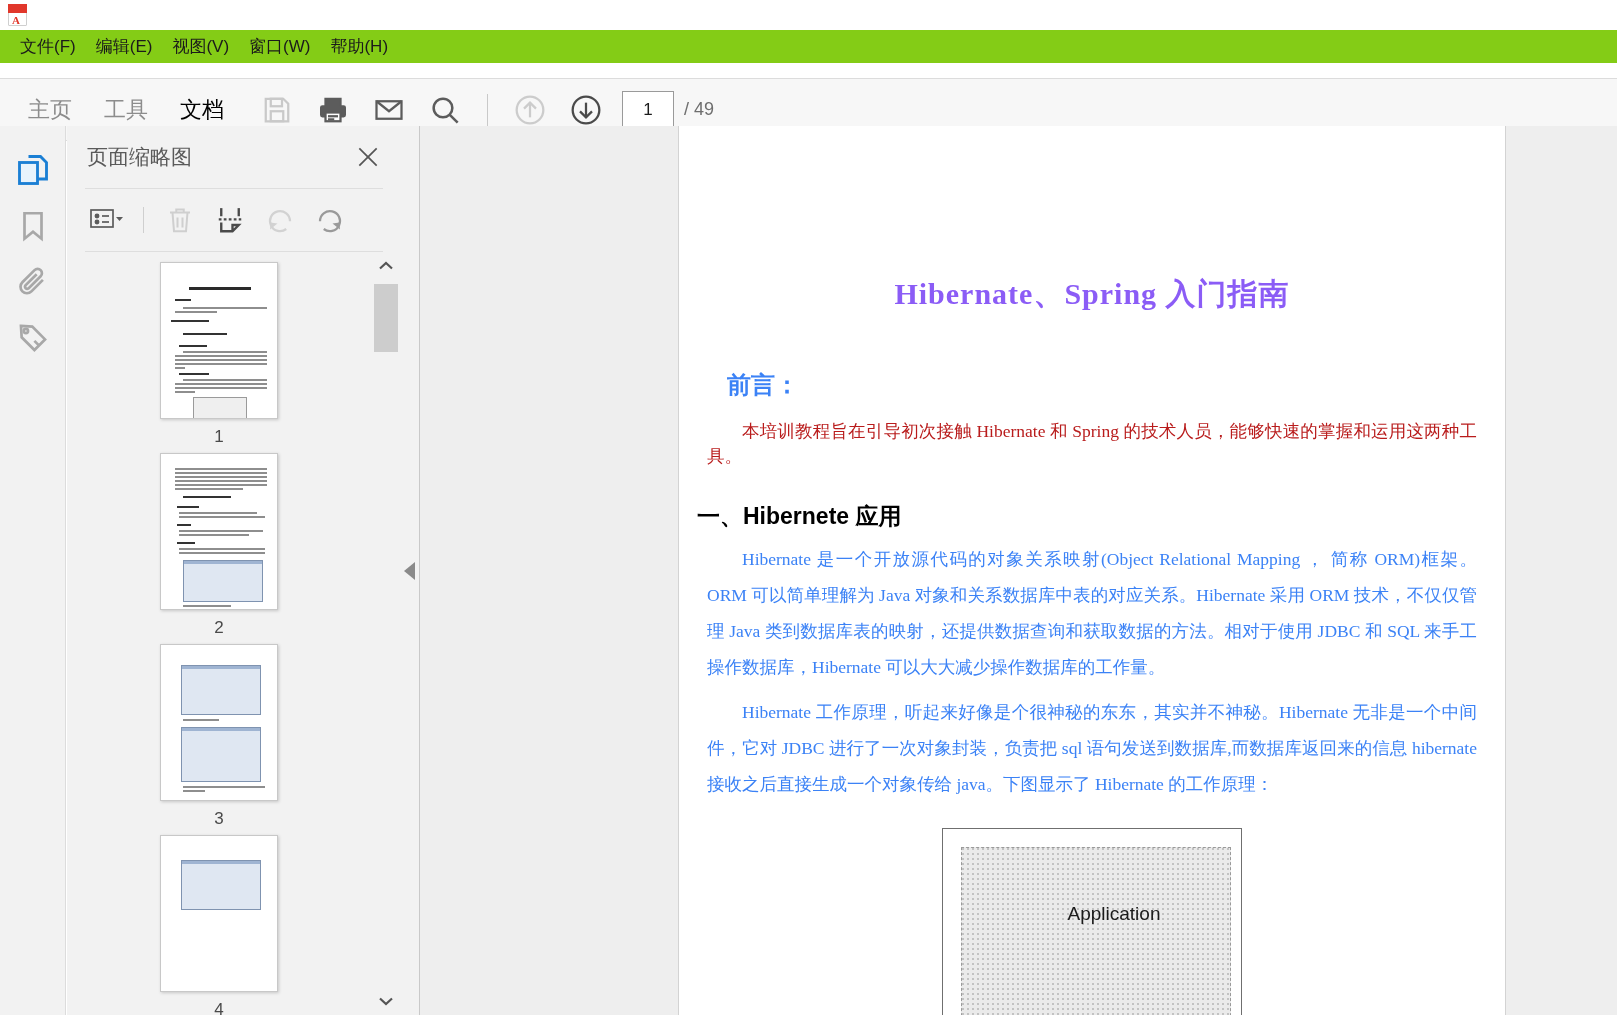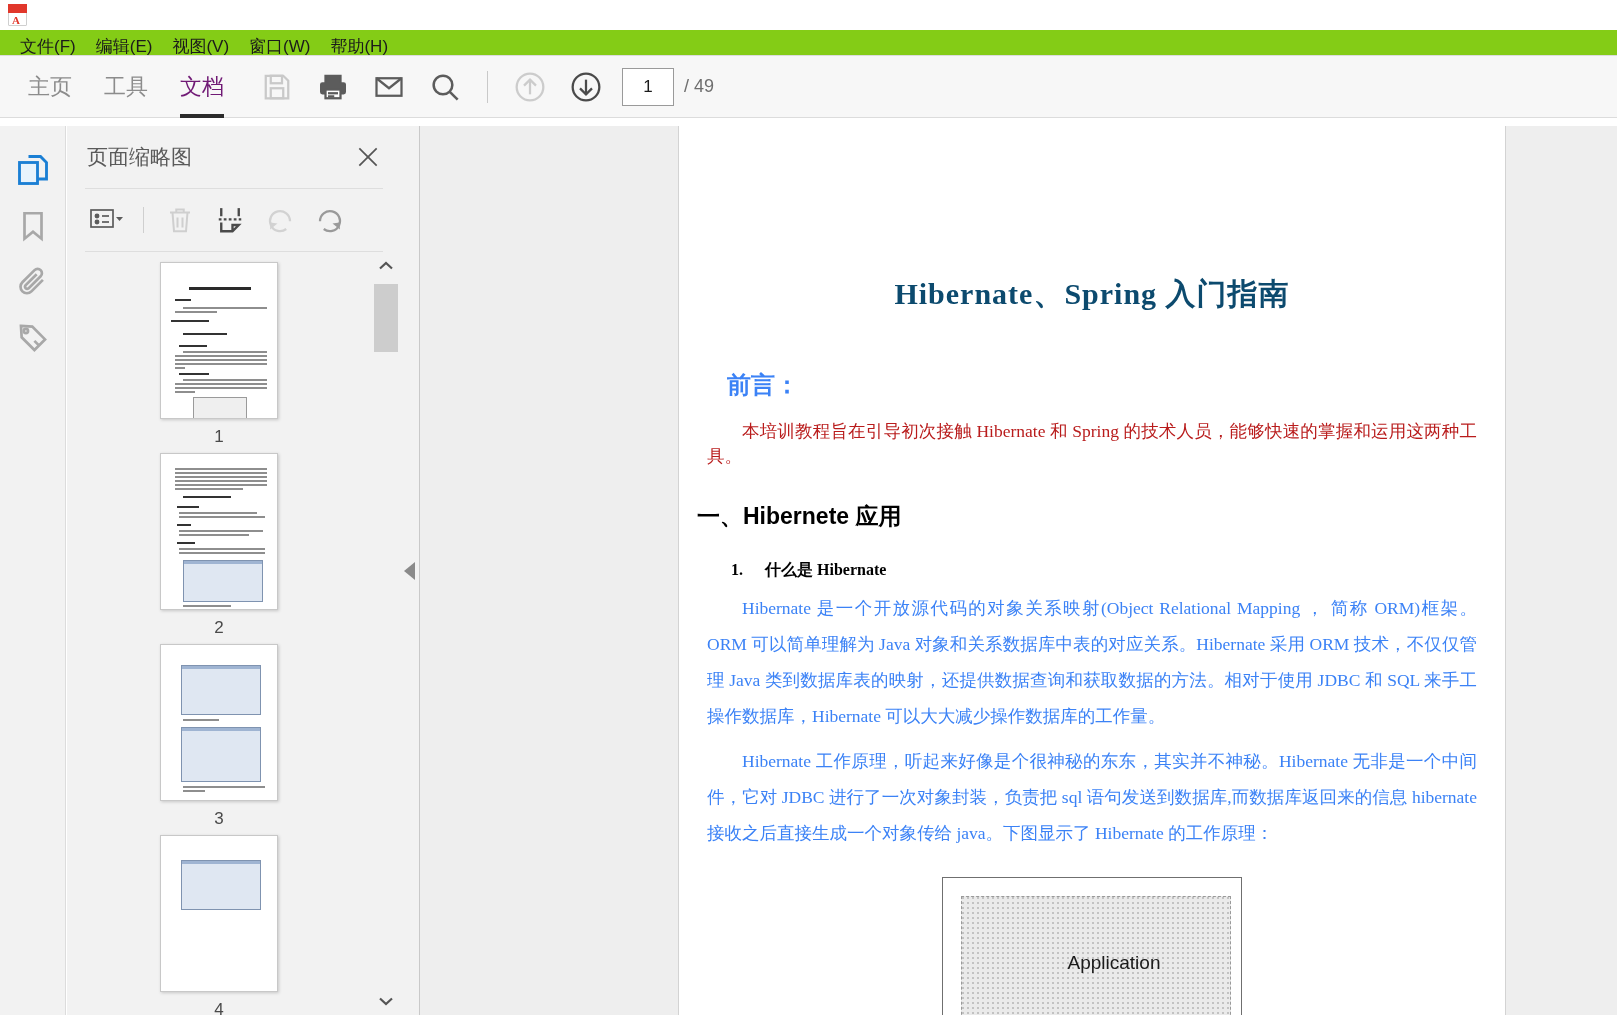--- a/index.html
+++ b/index.html
@@ -36,30 +36,30 @@
   .menubar {
     position: absolute; left: 0; top: 30px; width: 1617px; height: 33px;
     display: flex; align-items: center; background: #84cc16; padding-left: 10px;
   }
   .menu-item {
     font-size: 17px; color: #1b1b1b; padding: 2px 10px; white-space: nowrap; cursor: default;
   }
 
   
   .toolbar {
-    position: absolute; left: 0; top: 55px; width: 1617px; height: 63px;
+    position: absolute; left: 0; top: 78px; width: 1617px; height: 63px;
     background: #f7f7f7; border-top: 1px solid #dcdcdc; border-bottom: 1px solid #dcdcdc;
     display: flex; align-items: center;
   }
   .tb-tab {
     font-size: 22px; color: #8c8c8c; padding: 0 16px; height: 62px;
     display: flex; align-items: center; position: relative; cursor: pointer; white-space: nowrap;
   }
   .tb-tab:first-child { margin-left: 12px; }
-  .tb-tab.active { color: #701a75; }
+  .tb-tab.active { color: #000000; }
   .tb-tab.active::after {
     content: ""; position: absolute; left: 16px; right: 16px; bottom: 0px;
     height: 4px; background: #2b2b2b;
   }
   .tb-icon {
     width: 42px; height: 42px; margin: 0 7px;
     display: flex; align-items: center; justify-content: center; cursor: pointer;
   }
   .tb-icon.first { margin-left: 16px; }
   .tb-sep { width: 1px; height: 32px; background: #c9c9c9; margin: 0 14px; }
@@ -151,21 +151,21 @@
   .viewer {
     position: absolute; left: 420px; top: 126px; right: 0; bottom: 0;
     background: #eeeeee; overflow: hidden;
   }
   .page {
     position: absolute; left: 258px; top: 0; width: 828px; min-height: 889px;
     background: #ffffff; border-left: 1px solid #d3d3d3; border-right: 1px solid #d3d3d3;
   }
   .doc-title {
     text-align: center; font-family: "Liberation Serif", "DejaVu Serif", serif;
-    font-weight: bold; font-size: 30px; color: #0c4a6e; margin-top: 148px; letter-spacing: 1px;
+    font-weight: bold; font-size: 30px; color: #8b5cf6; margin-top: 148px; letter-spacing: 1px;
   }
   .doc-h1-preface {
     font-family: "Liberation Sans", sans-serif; font-weight: bold; font-size: 24px;
     color: #3b82f6; margin: 54px 0 0 48px;
   }
   .doc-para {
     font-family: "Liberation Serif", "DejaVu Serif", serif; font-size: 17.5px; color: #b91c1c;
     line-height: 25px; margin: 18px 28px 0 28px; text-align: justify; text-indent: 2em;
   }
   .doc-h1 {
@@ -461,23 +461,20 @@
   <div class="viewer">
     <div class="page">
 
       <div class="doc-title">Hibernate、Spring 入门指南</div>
 
       <div class="doc-h1-preface">前言：</div>
       <div class="doc-para">本培训教程旨在引导初次接触 Hibernate 和 Spring 的技术人员，能够快速的掌握和运用这两种工具。</div>
 
       <div class="doc-h1">一、Hibernete 应用</div>
 
-      <div class="doc-h3">
-        <span class="num">1.</span><span>什么是 Hibernate</span>
-      </div>
       <div class="doc-body">Hibernate 是一个开放源代码的对象关系映射(Object Relational Mapping ， 简称 ORM)框架。ORM 可以简单理解为 Java 对象和关系数据库中表的对应关系。Hibernate 采用 ORM 技术，不仅仅管理 Java 类到数据库表的映射，还提供数据查询和获取数据的方法。相对于使用 JDBC 和 SQL 来手工操作数据库，Hibernate 可以大大减少操作数据库的工作量。</div>
 
       <div class="doc-body">Hibernate 工作原理，听起来好像是个很神秘的东东，其实并不神秘。Hibernate 无非是一个中间件，它对 JDBC 进行了一次对象封装，负责把 sql 语句发送到数据库,而数据库返回来的信息 hibernate 接收之后直接生成一个对象传给 java。下图显示了 Hibernate 的工作原理：</div>
 
       <div class="diagram-wrap">
         <div class="diagram-outer">
           <div class="diagram-app">
             <div class="diagram-app-label">Application</div>
 
           </div>

